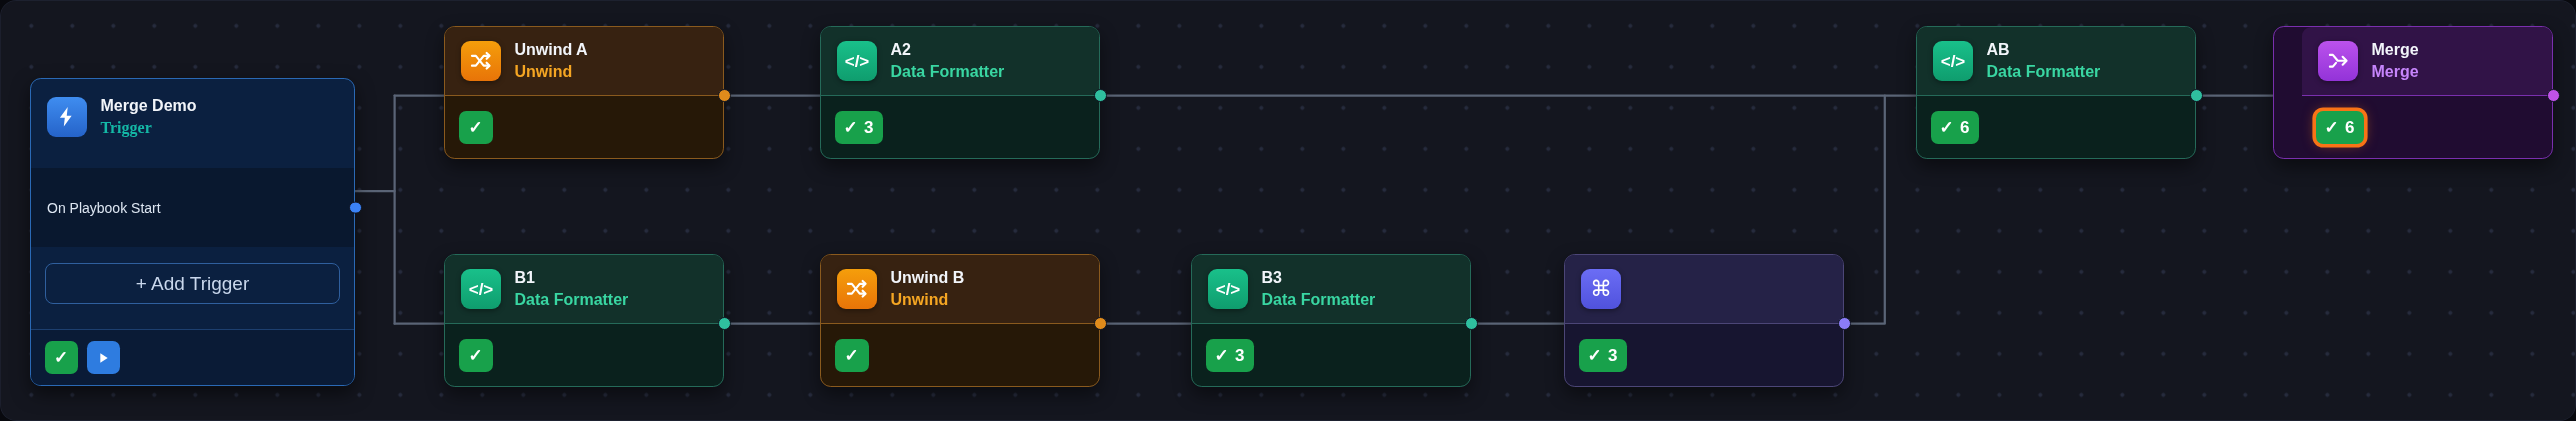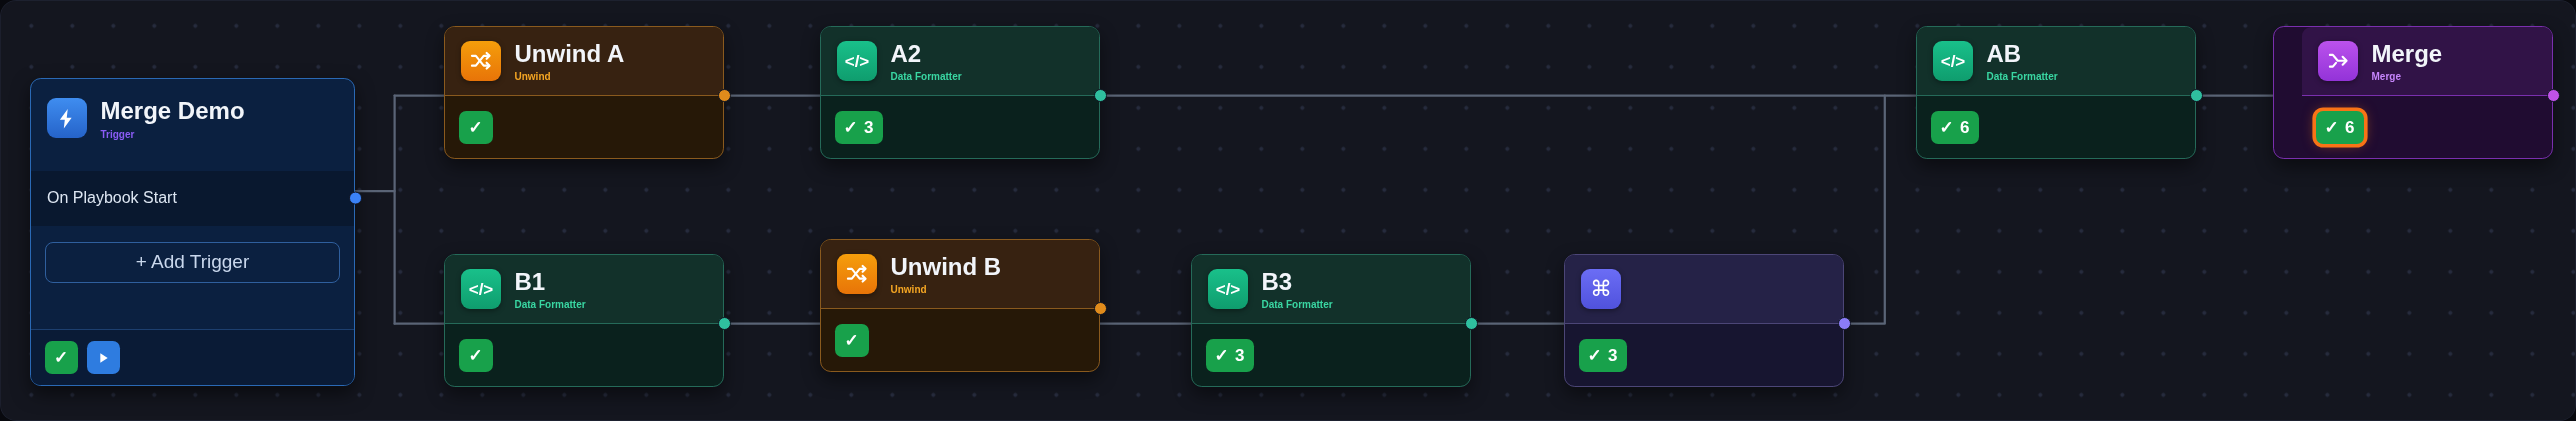--- a/index.html
+++ b/index.html
@@ -19,22 +19,22 @@
         padding:0 16px;background:var(--hdr);border-radius:9px 9px 0 0;}
   .node__footer{flex:1;display:flex;align-items:center;gap:9px;padding:0 13.5px;
         border-top:1.8px solid var(--bd);border-radius:0 0 9px 9px;}
   .node__icon{width:40px;height:40px;border-radius:9px;background:var(--icon);
         display:flex;align-items:center;justify-content:center;color:#fff;flex:0 0 40px;
         font-weight:700;box-shadow:0 1.8px 5.4px rgba(0,0,0,.35);}
   .node__icon svg{width:23.5px;height:23.5px;}
   .node__icon .glyph{font-size:17px;line-height:1;color:#fff;font-weight:700;}
   .node__icon .glyph--cmd{font-size:21.6px;font-weight:400;}
   .node__titles{display:flex;flex-direction:column;gap:3.6px;min-width:0;}
-  .node__title{color:#f2f5fa;font-size:24px;font-weight:700;white-space:nowrap;}
-  .node__subtitle{color:var(--sub);font-size:10px;font-weight:700;white-space:nowrap;}
+  .node__title{color:#f2f5fa;font-size:16px;font-weight:700;white-space:nowrap;}
+  .node__subtitle{color:var(--sub);font-size:16px;font-weight:700;white-space:nowrap;}
 
   .port{position:absolute;width:10.8px;height:10.8px;border-radius:50%;background:var(--accent);
         border:1.8px solid #101522;right:-8px;top:62px;z-index:3;}
 
   .badge{display:inline-flex;align-items:center;justify-content:center;gap:6.3px;
         min-width:34px;height:33px;padding:0 9px;border-radius:7.2px;background:#18a14b;
         color:#fff;box-sizing:border-box;}
   .badge__check{font-size:17px;font-weight:700;line-height:1;}
   .badge__count{font-size:17px;font-weight:700;line-height:1;}
   .badge__count:empty{display:none;}
@@ -47,23 +47,23 @@
   .node--merge    {--bd:#7a2fae;--bg:#200c31;--hdr:#311347;--icon:linear-gradient(180deg,#bb52ec,#9333d8);--sub:#c685fc;--accent:#c052e8;}
 
   
   .trigger{position:absolute;left:30px;top:78px;width:325px;height:308px;z-index:2;
         border:1.8px solid #2a69b5;border-radius:10.8px;background:#0b2040;display:flex;
         flex-direction:column;box-shadow:0 7.2px 18px rgba(0,0,0,.5);box-sizing:border-box;}
   .trigger__header{display:flex;align-items:center;gap:13.5px;padding:18px 16px 0 16px;}
   .trigger__icon{width:40px;height:40px;border-radius:9px;background:linear-gradient(180deg,#3f8df0,#2563c9);
         display:flex;align-items:center;justify-content:center;flex:0 0 40px;}
   .trigger__icon svg{width:23.5px;height:23.5px;}
-  .trigger .node__subtitle{color:#8b5cf6;}
+  .trigger .node__subtitle{color:#14b8a6;font-family:Liberation Serif, serif;}
   .trigger__row{position:relative;margin-top:31px;height:47px;background:#09182f;
-        display:flex;align-items:center;padding:4px 16px;color:#dde6f2;font-size:16px;}
+        display:flex;align-items:center;padding:16px 16px;color:#dde6f2;font-size:14px;}
   .trigger__row .port{--accent:#3b82f6;top:50%;transform:translateY(-50%);}
   .trigger__add{margin:16px 14.4px 0 14.4px;height:41px;border:1.8px solid #2f5f9e;border-radius:8px;
         background:transparent;color:#c9d7ec;font-size:19px;font-family:"Liberation Sans",sans-serif;
         cursor:pointer;display:flex;align-items:center;justify-content:center;}
   .trigger__footer{margin-top:auto;display:flex;align-items:center;gap:9px;padding:10.8px 13.5px;
         background:#0a1b36;border-top:1.8px solid #1d3f6f;border-radius:0 0 9px 9px;}
   .mini-badge{width:33px;height:33px;border-radius:7.2px;display:flex;align-items:center;
         justify-content:center;color:#fff;font-size:17px;font-weight:700;}
   .mini-badge--check{background:#18a14b;}
   .mini-badge--play{background:#2e7ce0;}
@@ -215,21 +215,21 @@
       </div>
       <div class="node__footer">
         <span class="badge">
           <span class="badge__check">✓</span>
 
         </span>
       </div>
       <span class="port"></span>
     </div>
 
-    <div class="node node--unwind" style="left:820px;top:239px;">
+    <div class="node node--unwind" style="left:820px;top:254px;">
       <div class="node__header">
         <div class="node__icon">
           <svg viewBox="0 0 24 24" fill="none" stroke="#fff" stroke-width="2.2" stroke-linecap="round" stroke-linejoin="round">
               <path d="M3 7h4l8 10h5"></path>
               <path d="M3 17h4l8-10h5"></path>
               <path d="M18 4l3 3-3 3"></path>
               <path d="M18 14l3 3-3 3"></path>
             </svg>
         </div>
         <div class="node__titles">

